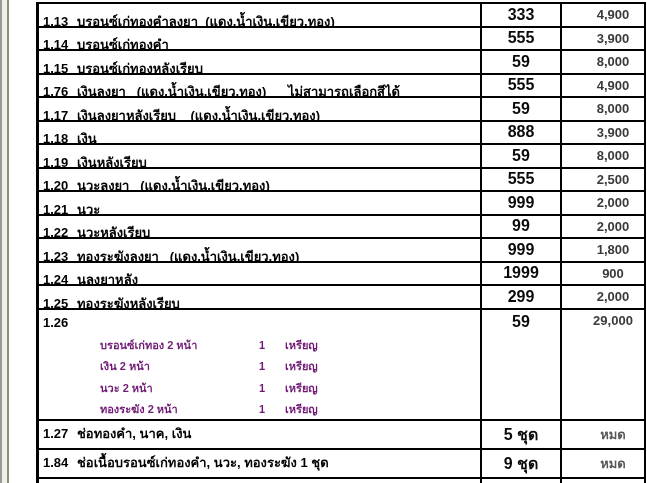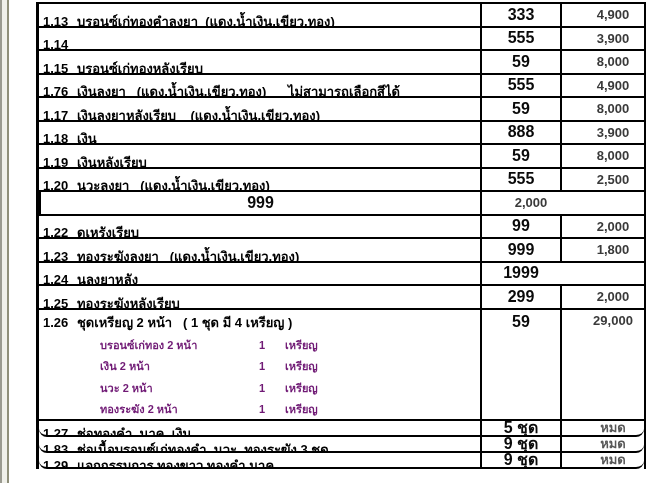--- a/index.html
+++ b/index.html
@@ -17,21 +17,21 @@
     position:absolute;left:36px;top:2px;width:610px;box-sizing:border-box;
     border:2px solid #000;border-left-width:3px;border-bottom:none;
     background:#fff;
   }
   .row{
     display:grid;grid-template-columns:441px 80px 84px;
     box-sizing:border-box;border-bottom:2px solid #000;
   }
   .row.normal{height:23.5px;}
   .row.tall{height:111px;}
-  .row.bottom{height:16px;border-radius:12px;}
+  .row.bottom{height:29px;}
   .cell{box-sizing:border-box;overflow:hidden;}
   .qty-cell,.price-cell{border-left:2px solid #000;display:flex;justify-content:center;align-items:center;}
   .row.tall .qty-cell,.row.tall .price-cell{align-items:flex-start;padding-top:3px;}
   .desc-cell{padding-left:4px;}
   .main-line{display:flex;align-items:center;height:35px;line-height:21.5px;font-size:13px;color:#000;}
   .row.bottom .main-line{height:25px;line-height:25px;}
   .row.tall .main-line{height:25px;line-height:25px;align-items:flex-end;}
   .no{display:inline-block;width:34px;flex:0 0 34px;}
   .desc{white-space:pre;}
   .sub-line{height:21.5px;line-height:21.5px;font-size:11px;color:#701a75;padding-left:57px;white-space:pre;}
@@ -63,20 +63,21 @@
     </div>
     <div class="cell price-cell">
       <span class="price">4,900</span>
     </div>
   </div>
 
   <div class="row normal">
     <div class="cell desc-cell">
       <div class="main-line">
         <span class="no">1.14</span>
+        <span class="desc">บรอนซ์เก่ทองคำ</span>
       </div>
     </div>
     <div class="cell qty-cell">
       <span class="qty">555</span>
     </div>
     <div class="cell price-cell">
       <span class="price">3,900</span>
     </div>
   </div>
 
@@ -164,33 +165,39 @@
     </div>
     <div class="cell qty-cell">
       <span class="qty">555</span>
     </div>
     <div class="cell price-cell">
       <span class="price">2,500</span>
     </div>
   </div>
 
   <div class="row normal">
+    <div class="cell desc-cell">
+      <div class="main-line">
+        <span class="no">1.21</span>
+        <span class="desc">นวะ</span>
+      </div>
+    </div>
     <div class="cell qty-cell">
       <span class="qty">999</span>
     </div>
     <div class="cell price-cell">
       <span class="price">2,000</span>
     </div>
   </div>
 
   <div class="row normal">
     <div class="cell desc-cell">
       <div class="main-line">
         <span class="no">1.22</span>
-        <span class="desc">ดเหรังเรียบ</span>
+        <span class="desc">นวะหลังเรียบ</span>
       </div>
     </div>
     <div class="cell qty-cell">
       <span class="qty">99</span>
     </div>
     <div class="cell price-cell">
       <span class="price">2,000</span>
     </div>
   </div>
 
@@ -212,20 +219,23 @@
   <div class="row normal">
     <div class="cell desc-cell">
       <div class="main-line">
         <span class="no">1.24</span>
         <span class="desc">นลงยาหลัง</span>
       </div>
     </div>
     <div class="cell qty-cell">
       <span class="qty">1999</span>
     </div>
+    <div class="cell price-cell">
+      <span class="price">900</span>
+    </div>
   </div>
 
   <div class="row normal">
     <div class="cell desc-cell">
       <div class="main-line">
         <span class="no">1.25</span>
         <span class="desc">ทองระฆังหลังเรียบ</span>
       </div>
     </div>
     <div class="cell qty-cell">
@@ -233,21 +243,20 @@
     </div>
     <div class="cell price-cell">
       <span class="price">2,000</span>
     </div>
   </div>
 
   <div class="row tall">
     <div class="cell desc-cell">
       <div class="main-line">
         <span class="no">1.26</span>
-        <span class="desc">ชุดเหรียญ 2 หน้า   ( 1 ชุด มี 4 เหรียญ )</span>
       </div>
 
   <div class="sub-line"><span class="sub-name">บรอนซ์เก่ทอง 2 หน้า</span><span class="sub-qty">1</span><span class="sub-unit">เหรียญ</span></div>
 
   <div class="sub-line"><span class="sub-name">เงิน 2 หน้า</span><span class="sub-qty">1</span><span class="sub-unit">เหรียญ</span></div>
 
   <div class="sub-line"><span class="sub-name">นวะ 2 หน้า</span><span class="sub-qty">1</span><span class="sub-unit">เหรียญ</span></div>
 
   <div class="sub-line"><span class="sub-name">ทองระฆัง 2 หน้า</span><span class="sub-qty">1</span><span class="sub-unit">เหรียญ</span></div>
 </div>
@@ -270,22 +279,22 @@
       <span class="qty">5 ชุด</span>
     </div>
     <div class="cell price-cell">
       <span class="price sold">หมด</span>
     </div>
   </div>
 
   <div class="row bottom">
     <div class="cell desc-cell">
       <div class="main-line">
-        <span class="no">1.83</span>
-        <span class="desc">ช่อเนื้อบรอนซ์เก่ทองคำ, นวะ, ทองระฆัง 3 ชุด</span>
+        <span class="no">1.84</span>
+        <span class="desc">ช่อเนื้อบรอนซ์เก่ทองคำ, นวะ, ทองระฆัง 1 ชุด</span>
       </div>
     </div>
     <div class="cell qty-cell">
       <span class="qty">9 ชุด</span>
     </div>
     <div class="cell price-cell">
       <span class="price sold">หมด</span>
     </div>
   </div>
 

